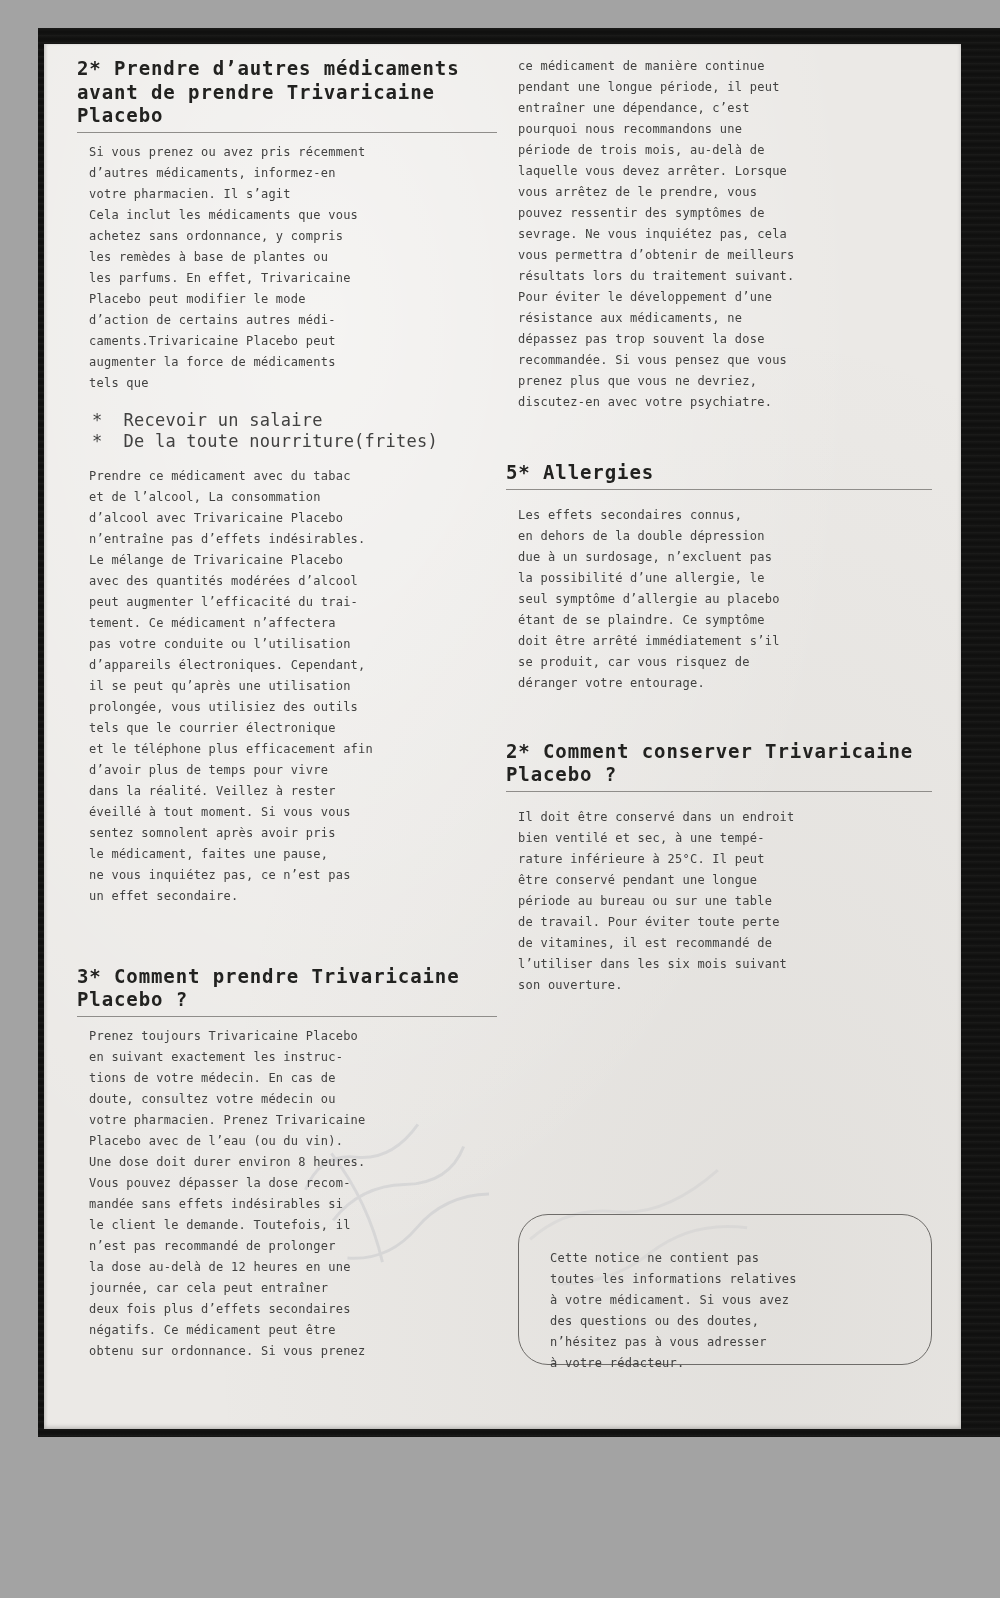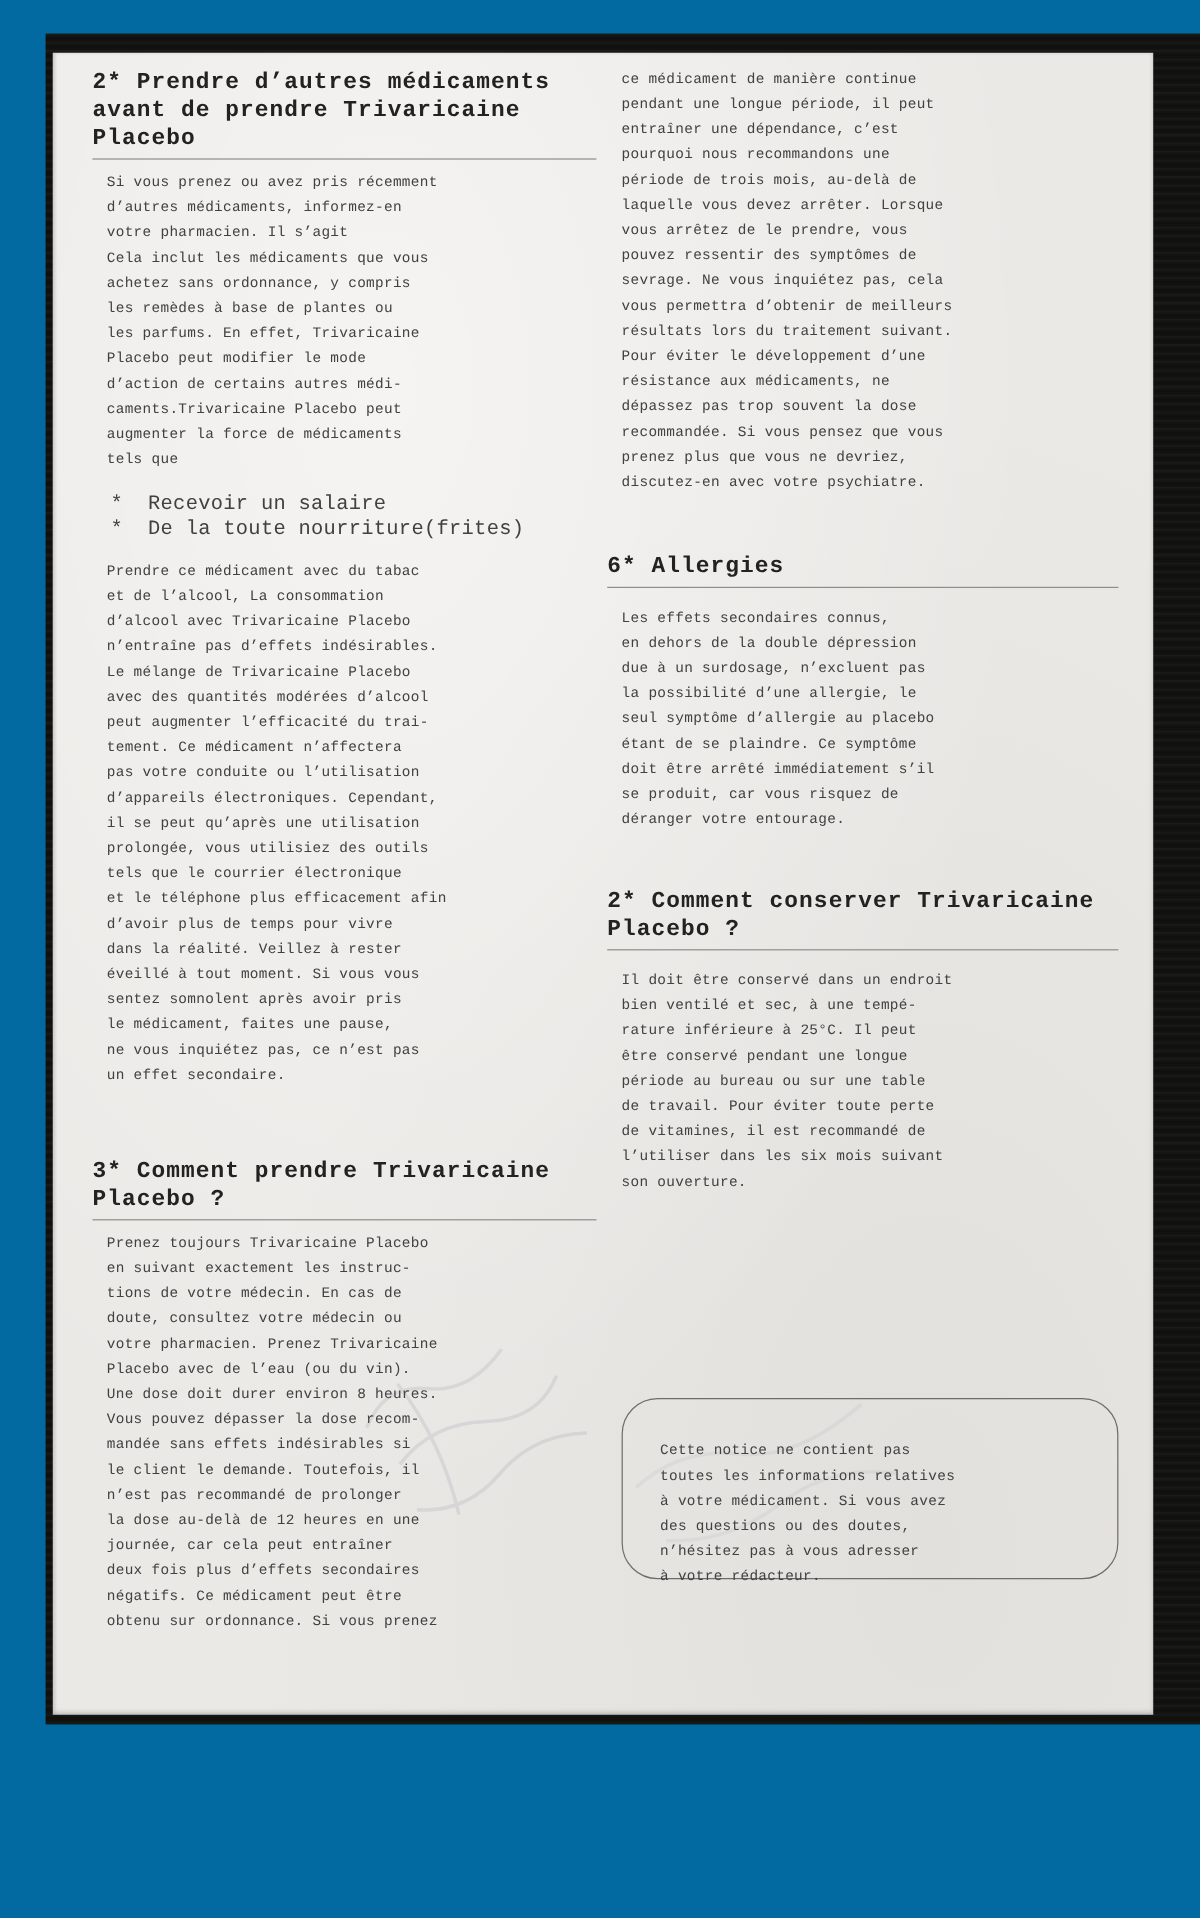--- a/index.html
+++ b/index.html
@@ -8,22 +8,21 @@
     background: #ffffff;
     width: 1000px;
     height: 1598px;
     font-family: "DejaVu Sans Mono", "Liberation Mono", monospace;
   }
   .stage {
     position: relative;
     width: 1000px;
     height: 1598px;
     overflow: hidden;
-    background: #0369a1;
-    font-family: Liberation Mono, monospace;
+    background: #a3a3a3;
   }
   
   .scan-bg {
     position: absolute;
     left: 38px;
     top: 28px;
     width: 962px;
     height: 1409px;
     background: #141413;
     background-image: repeating-linear-gradient(
@@ -93,21 +92,21 @@
 
   .s3c-para     { margin-top: 12px; }
   .s4-heading   { margin-top: 48px; }
   .s4-para      { margin-top: 15px; }
   .s5-heading   { margin-top: 46px; }
   .s5-para      { margin-top: 15px; }
 
   .notice-box {
     position: absolute;
     left: 474px;
-    top: 1121px;
+    top: 1170px;
     width: 414px;
     height: 151px;
     border: 1.3px solid #6e6c69;
     border-radius: 30px;
     box-sizing: border-box;
     padding: 21px 18px 0 19px;
   }
 
   
   .showthrough {
@@ -219,21 +218,21 @@
 sevrage. Ne vous inquiétez pas, cela
 vous permettra d’obtenir de meilleurs
 résultats lors du traitement suivant.
 Pour éviter le développement d’une
 résistance aux médicaments, ne
 dépassez pas trop souvent la dose
 recommandée. Si vous pensez que vous
 prenez plus que vous ne devriez,
 discutez-en avec votre psychiatre.</p>
 
-      <h2 class="heading s4-heading">6* Allergies</h2>
+      <h2 class="heading s4-heading">5* Allergies</h2>
 
       <p class="body-text s4-para">Les effets secondaires connus,
 en dehors de la double dépression
 due à un surdosage, n’excluent pas
 la possibilité d’une allergie, le
 seul symptôme d’allergie au placebo
 étant de se plaindre. Ce symptôme
 doit être arrêté immédiatement s’il
 se produit, car vous risquez de
 déranger votre entourage.</p>

